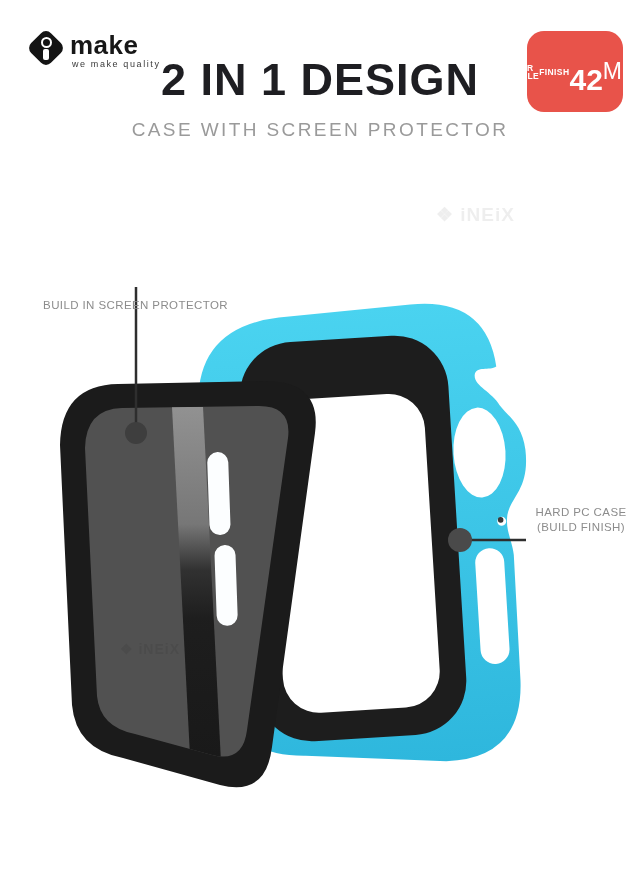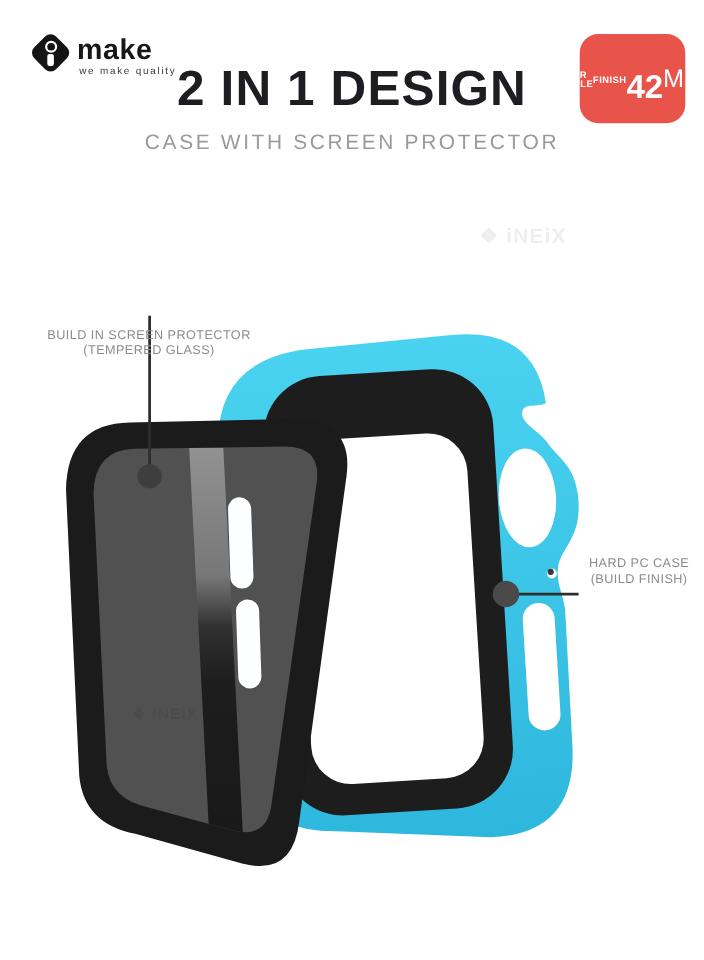--- a/index.html
+++ b/index.html
@@ -117,21 +117,20 @@
 
 <div class="abs badge overlay">
   <div class="badge-s">FOR APPLE</div>
   <div class="badge-s">FINISH</div>
   <div class="badge-num">42</div>
   <div class="badge-unit">MM</div>
 </div>
 
 <div class="abs ann ann-left overlay">
   <div>BUILD IN SCREEN PROTECTOR</div>
-  <div>(TEMPERED GLASS)</div>
 </div>
 
 <div class="abs ann ann-right overlay">
   <div>HARD PC CASE</div>
   <div>(BUILD FINISH)</div>
 </div>
 
 <div class="abs wm wm-top overlay">❖ iNEiX</div>
 <div class="abs wm wm-glass">❖ iNEiX</div>
 

